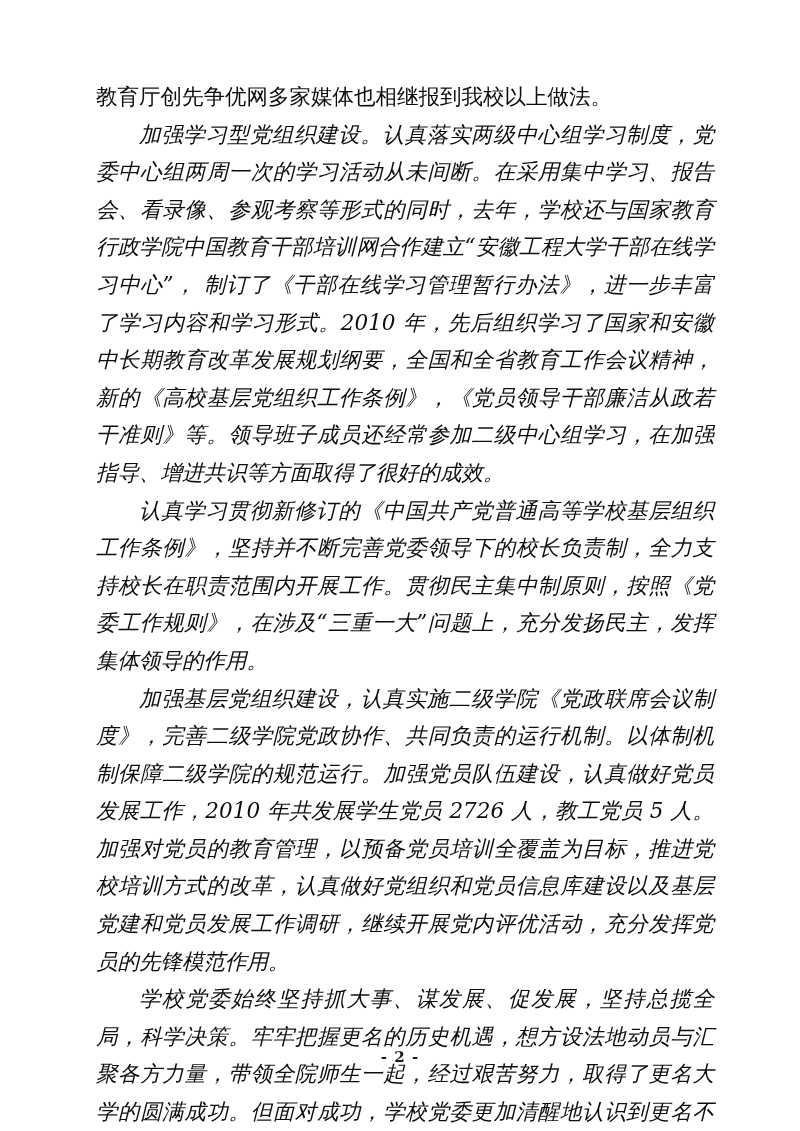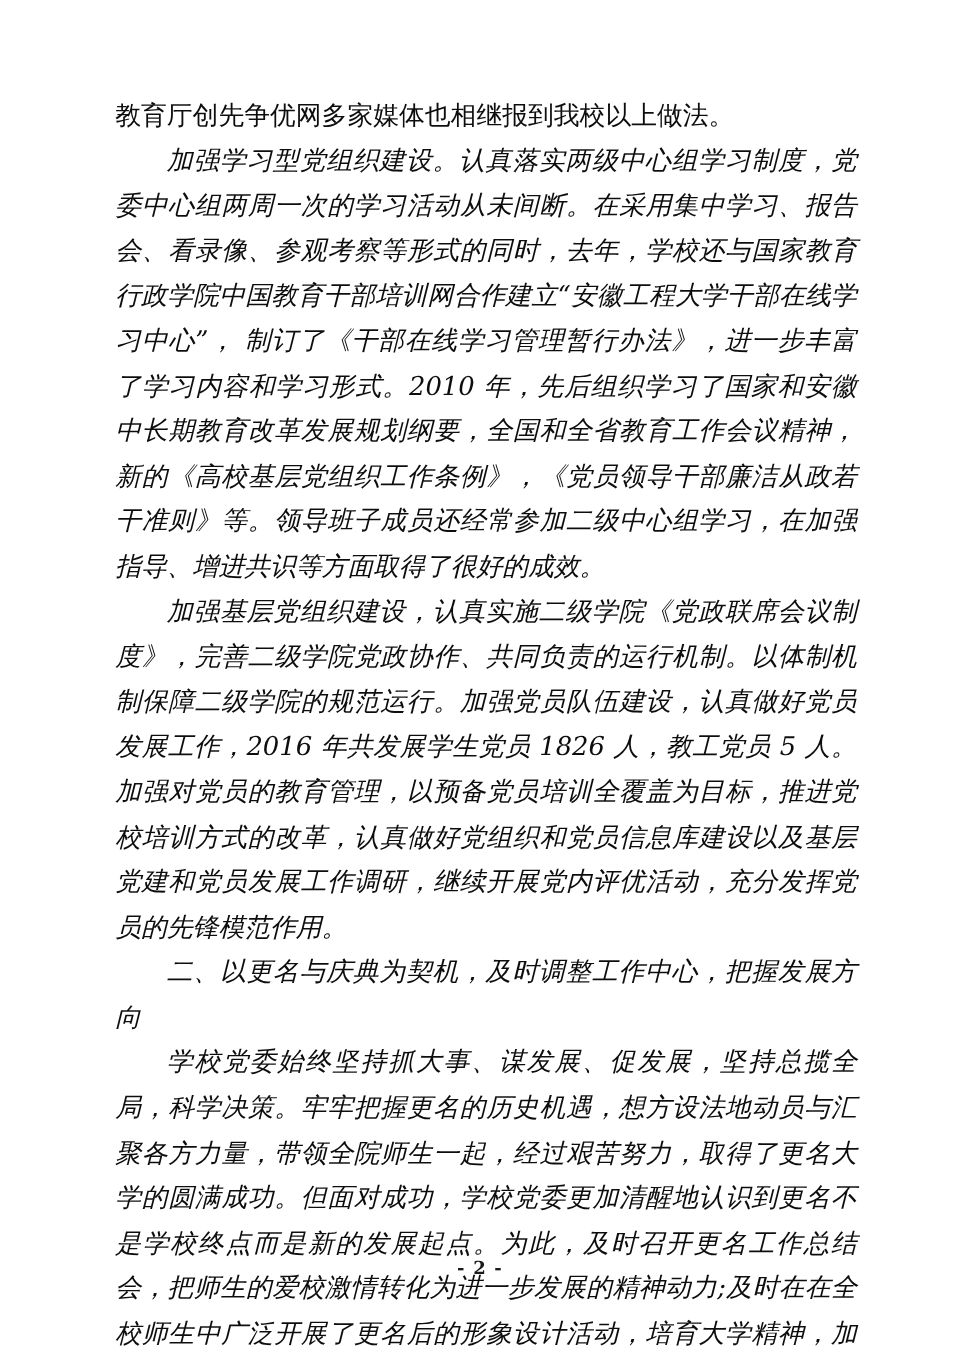--- a/index.html
+++ b/index.html
@@ -71,24 +71,24 @@
 <body>
 
 <div class="page">
 
   <div class="text-body">
 
     <p class="para noindent">教育厅创先争优网多家媒体也相继报到我校以上做法。</p>
 
     <p class="para indent">加强学习型党组织建设。认真落实两级中心组学习制度，党委中心组两周一次的学习活动从未间断。在采用集中学习、报告会、看录像、参观考察等形式的同时，去年，学校还与国家教育行政学院中国教育干部培训网合作建立“安徽工程大学干部在线学习中心”， 制订了《干部在线学习管理暂行办法》，进一步丰富了学习内容和学习形式。2010 年，先后组织学习了国家和安徽中长期教育改革发展规划纲要，全国和全省教育工作会议精神，新的《高校基层党组织工作条例》，《党员领导干部廉洁从政若干准则》等。领导班子成员还经常参加二级中心组学习，在加强指导、增进共识等方面取得了很好的成效。</p>
 
+    <p class="para indent">认真学习贯彻新修订的《中国共产党普通高等学校基层组织工作条例》，坚持并不断完善党委领导下的校长负责制，全力支持校长在职责范围内开展工作。贯彻民主集中制原则，按照《党委工作规则》，在涉及“三重一大”问题上，充分发扬民主，发挥集体领导的作用。</p>
 
-    <p class="para indent">加强基层党组织建设，认真实施二级学院《党政联席会议制度》，完善二级学院党政协作、共同负责的运行机制。以体制机制保障二级学院的规范运行。加强党员队伍建设，认真做好党员发展工作，2016 年共发展学生党员 1826 人，教工党员 5 人。加强对党员的教育管理，以预备党员培训全覆盖为目标，推进党校培训方式的改革，认真做好党组织和党员信息库建设以及基层党建和党员发展工作调研，继续开展党内评优活动，充分发挥党员的先锋模范作用。</p>
+    <p class="para indent">加强基层党组织建设，认真实施二级学院《党政联席会议制度》，完善二级学院党政协作、共同负责的运行机制。以体制机制保障二级学院的规范运行。加强党员队伍建设，认真做好党员发展工作，2010 年共发展学生党员 2726 人，教工党员 5 人。加强对党员的教育管理，以预备党员培训全覆盖为目标，推进党校培训方式的改革，认真做好党组织和党员信息库建设以及基层党建和党员发展工作调研，继续开展党内评优活动，充分发挥党员的先锋模范作用。</p>
 
-    <p class="para indent">二、以更名与庆典为契机，及时调整工作中心，把握发展方向</p>
 
     <p class="para indent">学校党委始终坚持抓大事、谋发展、促发展，坚持总揽全局，科学决策。牢牢把握更名的历史机遇，想方设法地动员与汇聚各方力量，带领全院师生一起，经过艰苦努力，取得了更名大学的圆满成功。但面对成功，学校党委更加清醒地认识到更名不是学校终点而是新的发展起点。为此，及时召开更名工作总结会，把师生的爱校激情转化为进一步发展的精神动力;及时在在全校师生中广泛开展了更名后的形象设计活动，培育大学精神，加强大学文化建设;及时分析学校发展的新形势新任务，增强全校师</p>
 
   </div>
 
   <div class="page-number">- 2 -</div>
 
 </div>
 
 </body></html>

